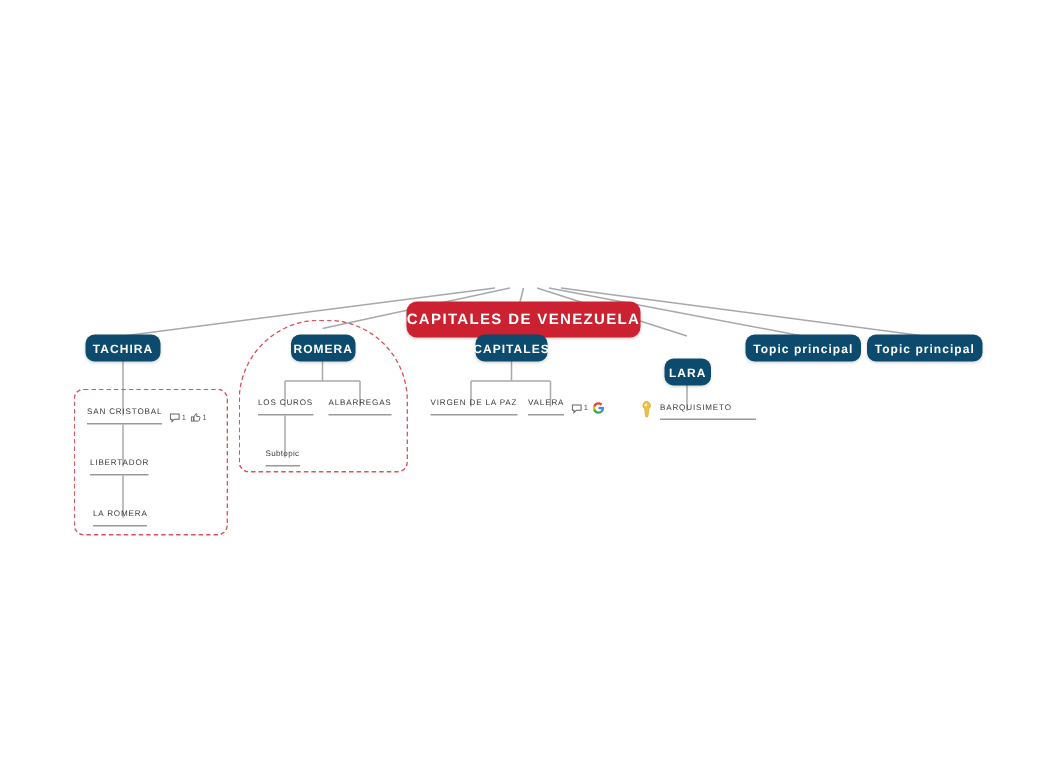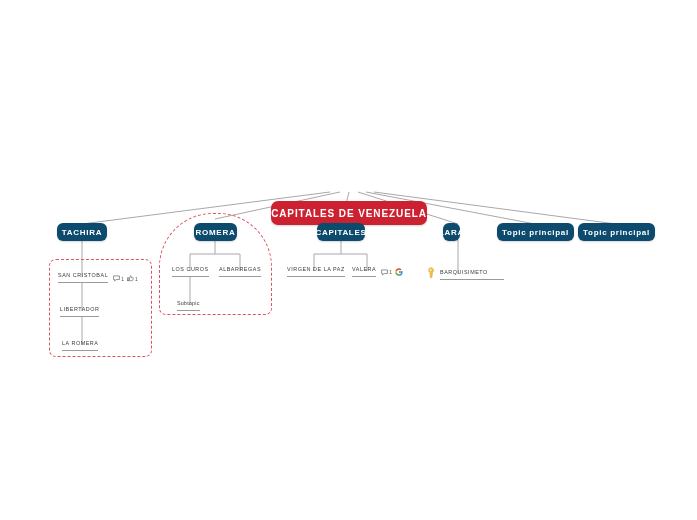--- a/index.html
+++ b/index.html
@@ -216,21 +216,21 @@
         <svg class="gicon" width="8" height="8" viewBox="0 0 24 24">
           <path fill="#4285F4" d="M23 12.25c0-.8-.07-1.57-.2-2.3H12v4.36h6.17a5.3 5.3 0 0 1-2.29 3.47v2.88h3.7C21.74 18.66 23 15.73 23 12.25z"></path>
           <path fill="#34A853" d="M12 23.5c3.1 0 5.7-1.03 7.6-2.79l-3.7-2.88c-1.03.69-2.35 1.1-3.9 1.1-3 0-5.53-2.02-6.44-4.74H1.73v2.97A11.5 11.5 0 0 0 12 23.5z"></path>
           <path fill="#FBBC05" d="M5.56 14.19a6.9 6.9 0 0 1 0-4.38V6.84H1.73a11.5 11.5 0 0 0 0 10.32l3.83-2.97z"></path>
           <path fill="#EA4335" d="M12 5.07c1.69 0 3.2.58 4.4 1.72l3.28-3.28C17.7 1.64 15.1.5 12 .5A11.5 11.5 0 0 0 1.73 6.84l3.83 2.97C6.47 7.09 9 5.07 12 5.07z"></path>
         </svg>
       </span>
     </span>
   </div>
 
-  <div class="node main-node" style="left:443px; top:223px; width:17px;">LARA</div>
+  <div class="node main-node" style="left:443px; top:239px; width:31px;">LARA</div>
 
   <div class="node leaf-node" style="left:427px; top:265px;">
     <svg class="pin-icon" width="10" height="13" viewBox="0 0 12 16" style="margin-right:3px;">
       <path d="M3.2 1.2c1.9-.9 4 .1 4.6 1.9.5 1.5-.1 3-1.3 3.8l-.5 5.6c-.05.6-.5 1-1.05 1s-1-.4-1.05-1l-.5-5.6C2.2 6.1 1.6 4.6 2.1 3.1c.2-.75.6-1.4 1.1-1.9z" fill="#f2c14a" stroke="#d8a832" stroke-width="0.7"></path>
       <circle cx="4.3" cy="3.6" r="1.1" fill="#fff8e0"></circle>
     </svg>
     <span class="leaf-label wide">BARQUISIMETO</span>
   </div>
 
   <div class="node main-node" style="left:497px; top:223px; width:77px;">Topic principal</div>

